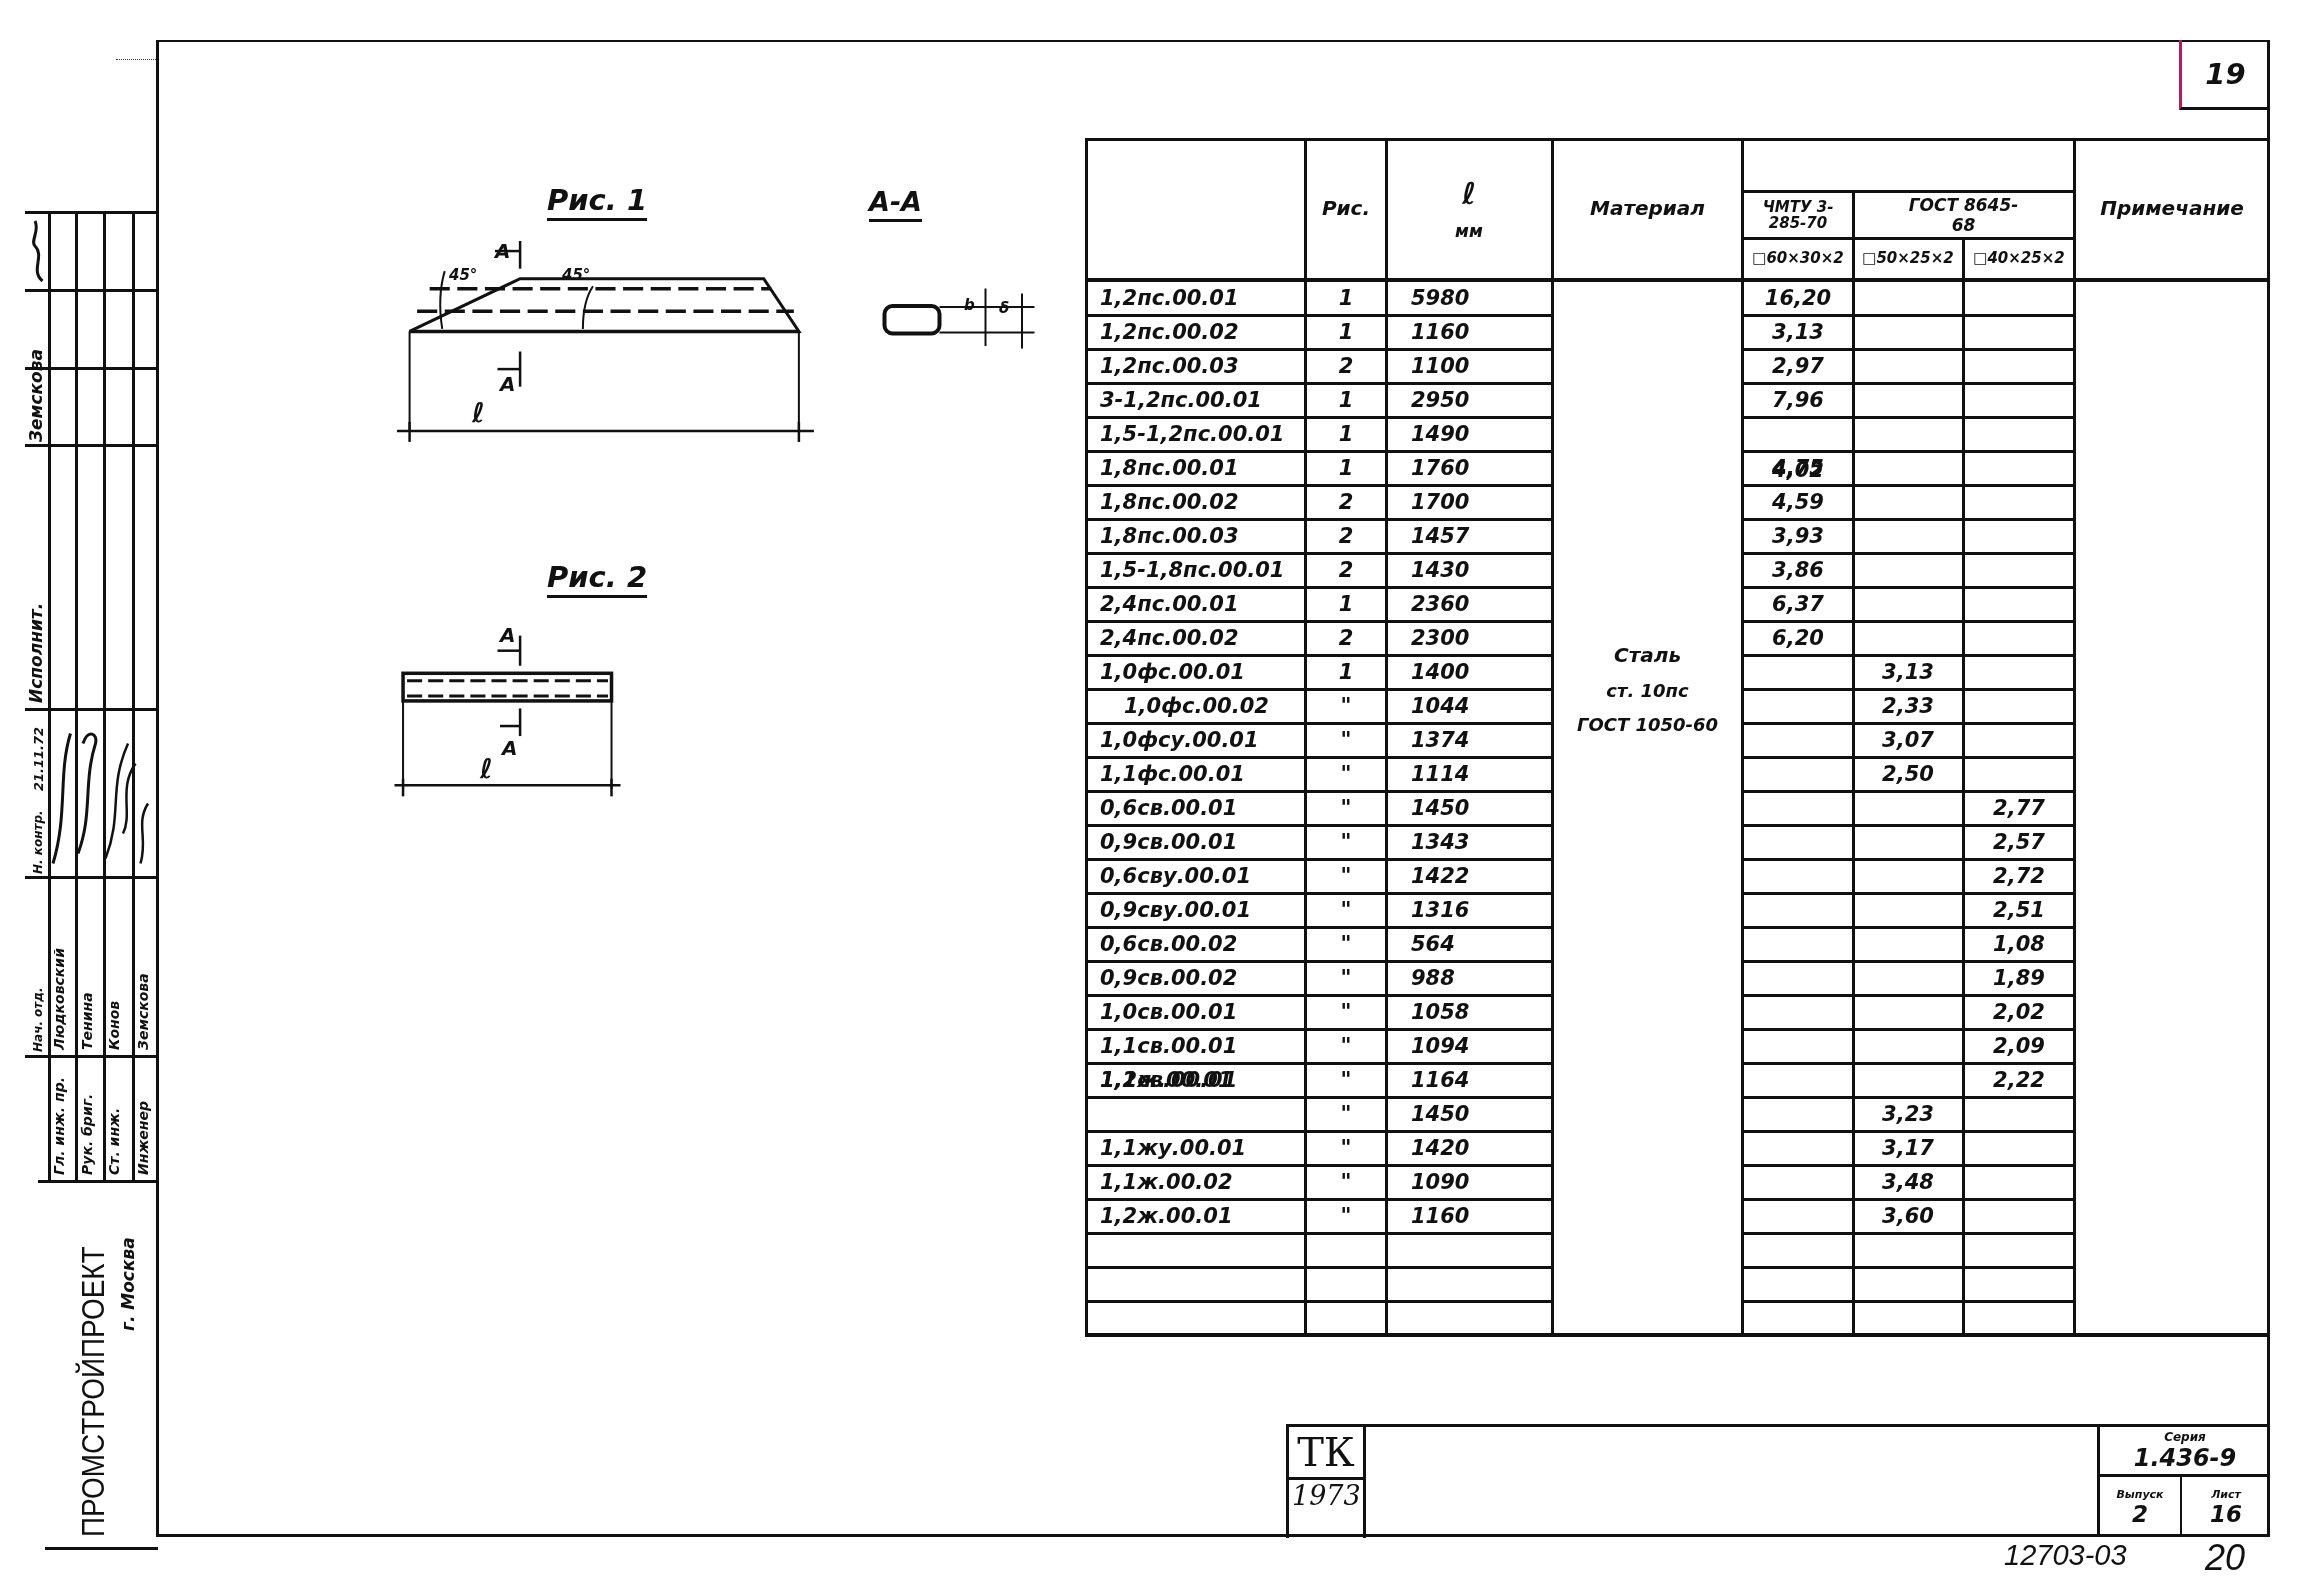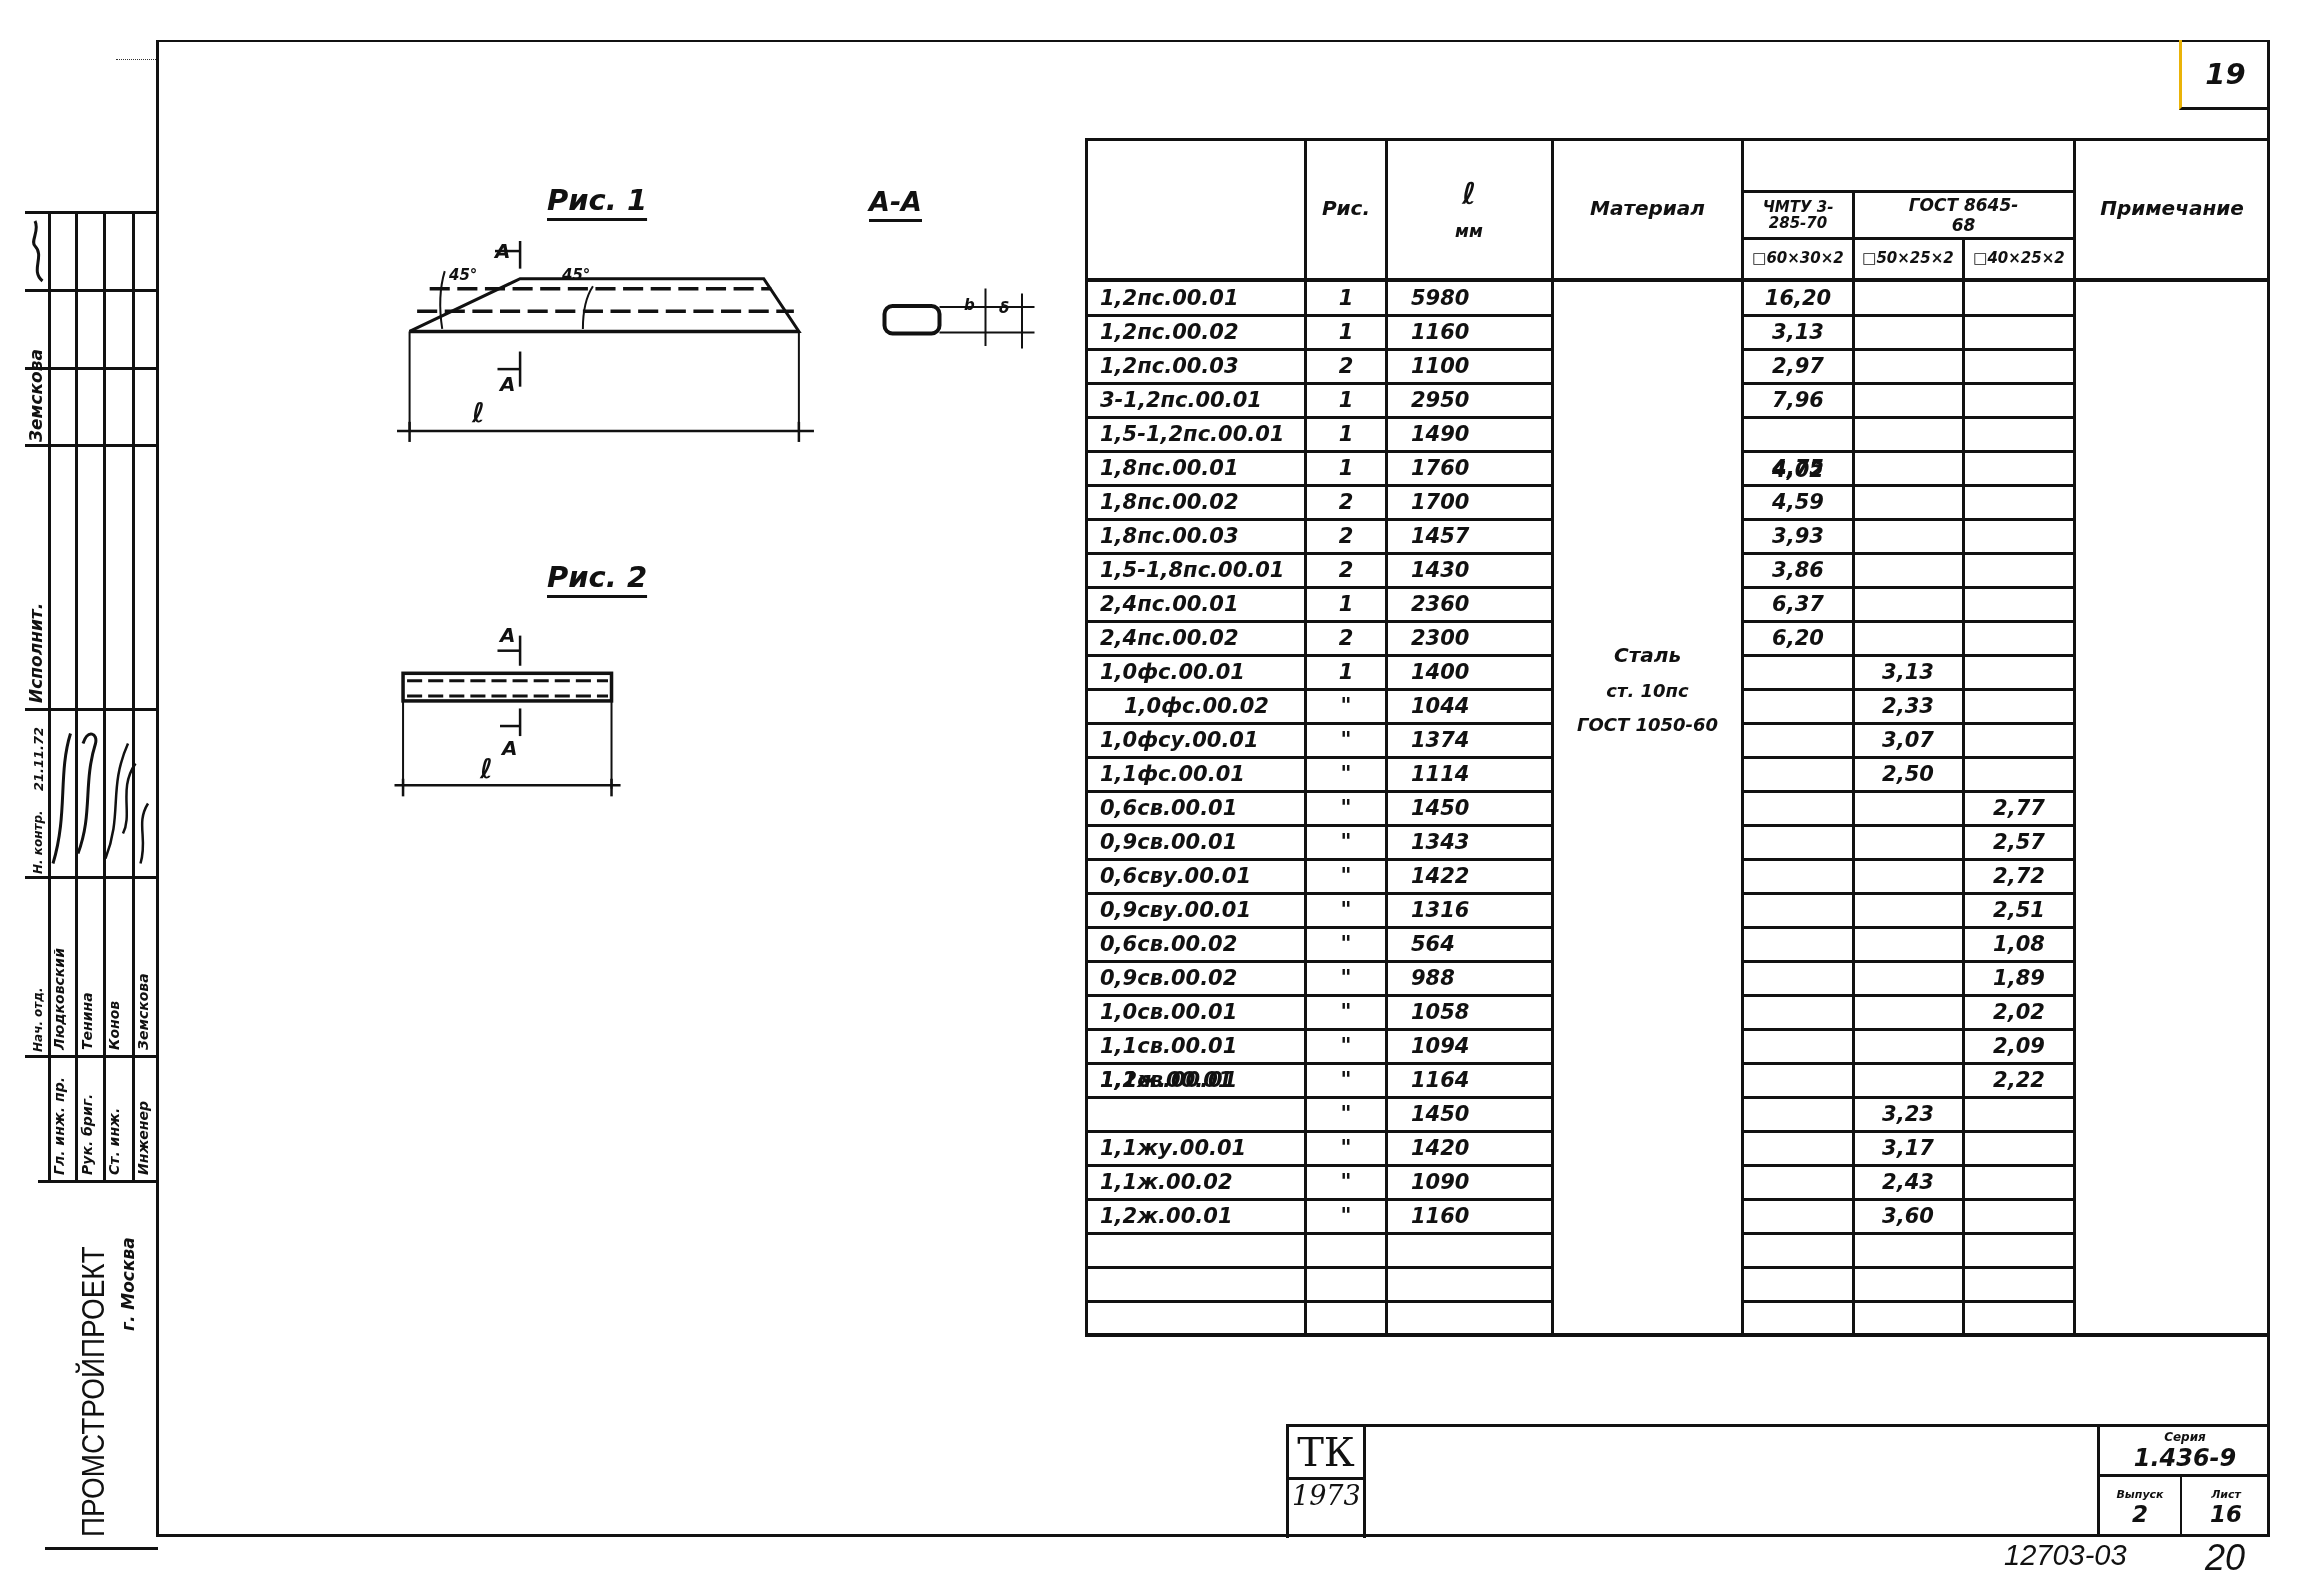--- a/index.html
+++ b/index.html
@@ -5,21 +5,21 @@
   html, body { margin:0; padding:0; background:#ffffff; }
   body { width:2307px; height:1592px; position:relative; overflow:hidden;
          font-family:"DejaVu Sans", sans-serif; color:#111; }
   .abs { position:absolute; }
   .frame { position:absolute; left:156px; top:40px; width:2114px; height:1497px;
            border-left:3px solid #111; border-top:2.5px solid #111; border-right:3px solid #111; border-bottom:3px solid #111; box-sizing:border-box; }
   .hand { font-family:"DejaVu Sans", sans-serif; font-style:oblique; font-weight:bold; color:#111; }
   .cell { position:absolute; box-sizing:border-box; display:flex; align-items:center; justify-content:center; text-align:center; }
   .vline { position:absolute; background:#111; width:3px; }
   .hline { position:absolute; background:#111; height:2.5px; }
-  .sheetbox { position:absolute; left:2179px; top:40px; width:90px; height:70px; border-left:3px solid #eab308; border-bottom:3px solid #111; box-sizing:border-box;
+  .sheetbox { position:absolute; left:2179px; top:40px; width:90px; height:70px; border-left:3px solid #be185d; border-bottom:3px solid #111; box-sizing:border-box;
               display:flex; align-items:center; justify-content:center; font-size:29px; }
   
   .tbl { position:absolute; left:1085px; top:138px; width:1185px; height:1198px; }
   .hdr-text { font-size:20px; line-height:1.15; }
   .small-hdr { font-size:15px; line-height:1.1; }
   .row-text { font-size:21px; justify-content:flex-start; padding-left:15px; }
   .num-text { font-size:21px; }
   
   .tb { position:absolute; left:1286px; top:1424px; width:984px; height:113px; border-top:3px solid #111; box-sizing:border-box; }
   .stamp-text { position:absolute; transform-origin:left top; transform:rotate(-90deg); white-space:nowrap; font-size:17px; }
@@ -383,21 +383,21 @@
         <div class="cell hand num-text" style="left: 768px; top: 993px; width: 110px; height: 34px;">3,17</div>
         <div class="cell hand num-text" style="left: 879px; top: 993px; width: 110px; height: 34px;"></div>
         <div class="hline" style="left: 0px; top: 992px; width: 467px;"></div>
         <div class="hline" style="left: 658px; top: 992px; width: 331px;"></div>
       </div>
       <div>
         <div class="cell hand row-text" style="left: 0px; top: 1027px; width: 221px; height: 34px;">1,1ж.00.02</div>
         <div class="cell hand num-text" style="left: 221px; top: 1027px; width: 80px; height: 34px;">"</div>
         <div class="cell hand row-text" style="left: 301px; top: 1027px; width: 166px; height: 34px; padding-left: 25px;">1090</div>
         <div class="cell hand num-text" style="left: 658px; top: 1027px; width: 110px; height: 34px;"></div>
-        <div class="cell hand num-text" style="left: 768px; top: 1027px; width: 110px; height: 34px;">2,43</div>
+        <div class="cell hand num-text" style="left: 768px; top: 1027px; width: 110px; height: 34px;">3,48</div>
         <div class="cell hand num-text" style="left: 879px; top: 1027px; width: 110px; height: 34px;"></div>
         <div class="hline" style="left: 0px; top: 1026px; width: 467px;"></div>
         <div class="hline" style="left: 658px; top: 1026px; width: 331px;"></div>
       </div>
       <div>
         <div class="cell hand row-text" style="left: 0px; top: 1061px; width: 221px; height: 34px;">1,2ж.00.01</div>
         <div class="cell hand num-text" style="left: 221px; top: 1061px; width: 80px; height: 34px;">"</div>
         <div class="cell hand row-text" style="left: 301px; top: 1061px; width: 166px; height: 34px; padding-left: 25px;">1160</div>
         <div class="cell hand num-text" style="left: 658px; top: 1061px; width: 110px; height: 34px;"></div>
         <div class="cell hand num-text" style="left: 768px; top: 1061px; width: 110px; height: 34px;">3,60</div>

